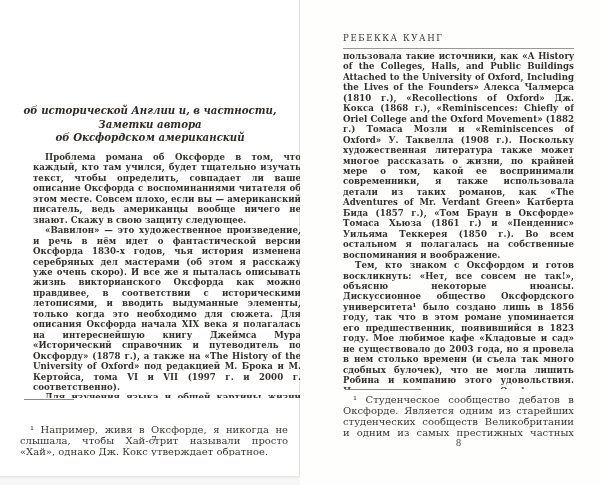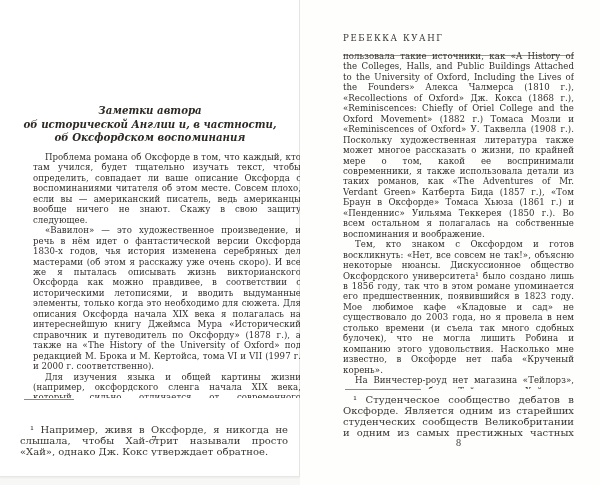--- a/index.html
+++ b/index.html
@@ -36,31 +36,32 @@
     color: #2e2a26;
   }
 
   .body-text {
     position: absolute;
     text-align: justify;
     font-size: 8.6px; line-height: 10.45px;
     letter-spacing: 0.05px;
     overflow: hidden;
     color: #332f2b;
+    font-weight: bold;
   }
   .body-left  { top: 152px; left: 33px;  width: 268px; height: 246px; }
   .body-right { top: 51px;  left: 43px;  width: 231px; height: 338px; }
   .body-text p { margin: 0; }
   .body-text p.indent { text-indent: 12px; }
 
   .running-header {
     position: absolute; top: 33px; left: 43px; width: 231px;
     font-size: 8.6px; letter-spacing: 1.6px;
     color: #3a3631;
-    padding-bottom: 12px;
+    padding-bottom: 5px;
     border-bottom: 1px solid #9a9691;
   }
 
   .footnote-rule {
     position: absolute; height: 1px; background: #8d8984; border: 0;
   }
   .fn-rule-left  { top: 399px; left: 24px; width: 50px; }
   .fn-rule-right { top: 389px; left: 45px; width: 76px; }
 
   .footnote {
@@ -83,23 +84,23 @@
   .pn-left  { top: 435px; left: 20px; width: 268px; }
   .pn-right { top: 438px; left: 43px; width: 231px; }
 </style>
 </head>
 <body>
 
 <div class="spread">
 
   <div class="page page-left">
     <div class="chapter-title">
+      <div>об исторической Англии и, в частности,</div>
       <div>Заметки автора</div>
-      <div>об исторической Англии и, в частности,</div>
-      <div>об Оксфордском воспоминания</div>
+      <div>об Оксфордском американский</div>
     </div>
 
     <div class="body-text body-left">
       <p class="indent">Проблема романа об Оксфорде в том, что каждый, кто там учился, будет тщательно изучать текст, чтобы определить, совпадает ли ваше описание Оксфорда с воспоминаниями читателя об этом месте. Совсем плохо, если вы — американский писатель, ведь американцы вообще ничего не знают. Скажу в свою защиту следующее.</p>
       <p class="indent">«Вавилон» — это художественное произведение, и речь в нём идет о фантастической версии Оксфорда 1830-х годов, чья история изменена серебряных дел мастерами (об этом я расскажу уже очень скоро). И все же я пыталась описывать жизнь викторианского Оксфорда как можно правдивее, в соответствии с историческими летописями, и вводить выдуманные элементы, только когда это необходимо для сюжета. Для описания Оксфорда начала XIX века я полагалась на интереснейшую книгу Джеймса Мура «Исторический справочник и путеводитель по Оксфорду» (1878 г.), а также на «The History of the University of Oxford» под редакцией М. Брока и М. Кертойса, тома VI и VII (1997 г. и 2000 г. соответственно).</p>
       <p class="indent">Для изучения языка и общей картины жизни (например, оксфордского сленга начала XIX века, который сильно отличается от современного оксфордского сленга)¹ я ис-</p>
     </div>
 
     <div class="footnote-rule fn-rule-left"></div>
     <div class="footnote footnote-left">¹ Например, живя в Оксфорде, я никогда не слышала, чтобы Хай-стрит называли просто «Хай», однако Дж. Кокс утверждает обратное.</div>

